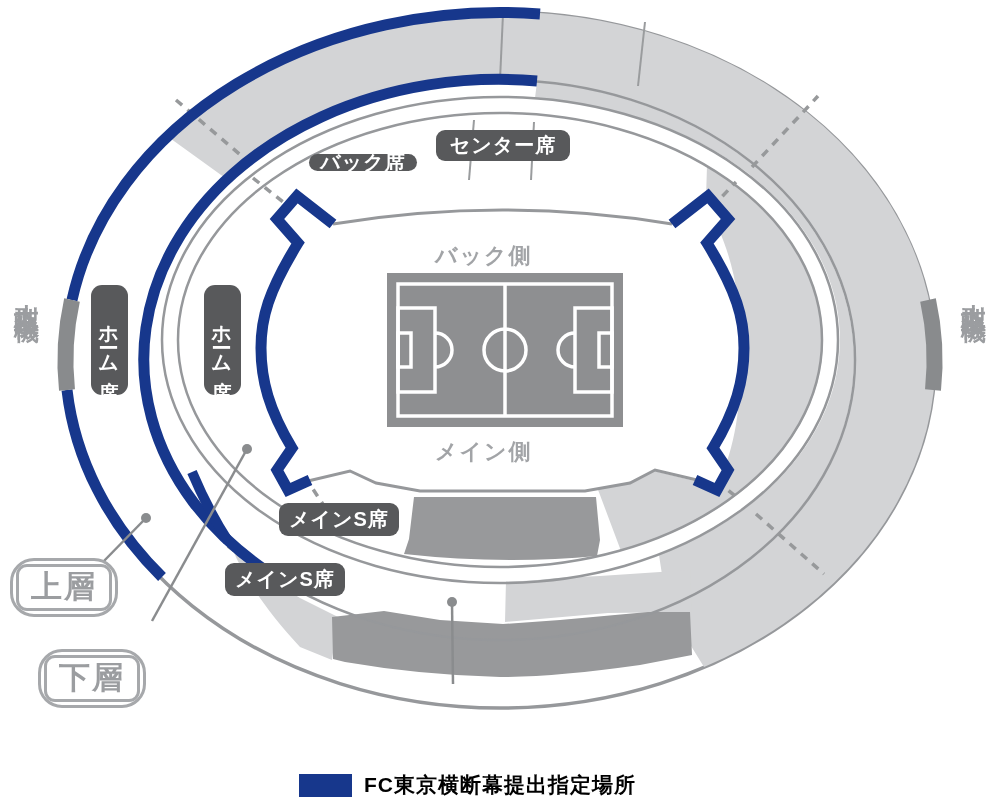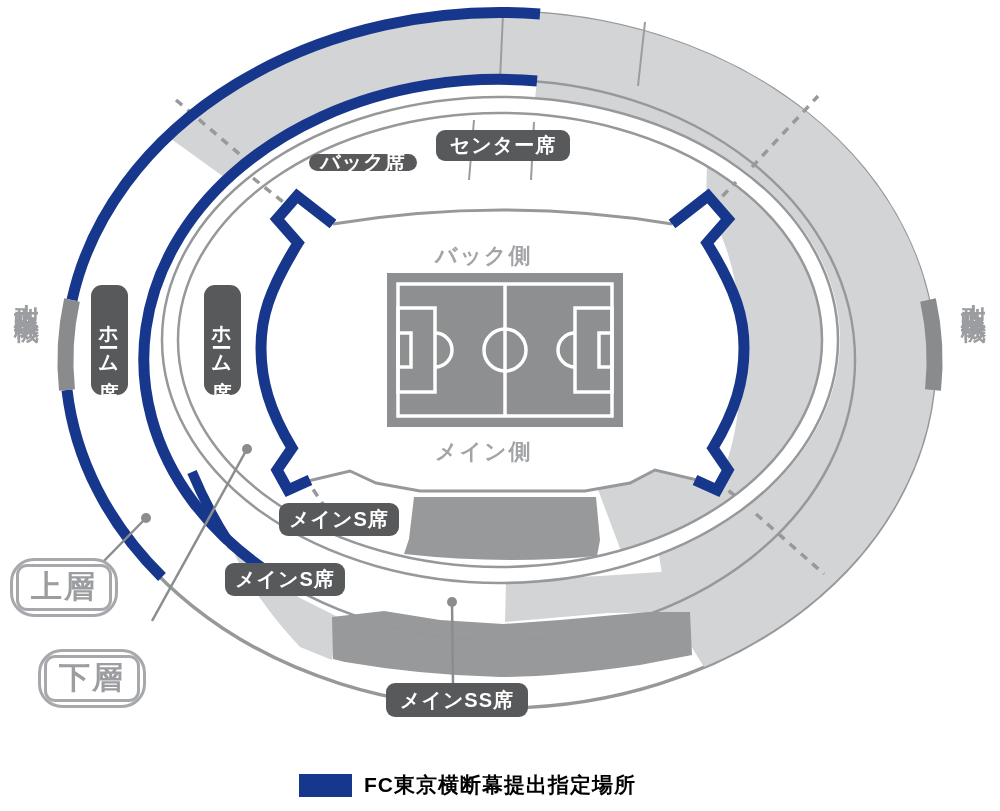--- a/index.html
+++ b/index.html
@@ -138,23 +138,20 @@
   </div>
 
   <div class="pill" style="left:279px;top:503px;width:120px;height:33px;">
     <span>メインS席</span>
   </div>
 
   <div class="pill" style="left:225px;top:563px;width:120px;height:33px;">
     <span>メインS席</span>
   </div>
 
-  <div class="pill" style="left:386px;top:683px;width:142px;height:34px;">
-    <span>メインSS席</span>
-  </div>
 
   <div class="side-text" style="left:435px;top:241px;">バック側</div>
   <div class="side-text" style="left:435px;top:428px;margin-top:9px;">メイン側</div>
 
   <div class="screen-text" style="left:11px;top:283px;">大型映像機</div>
   <div class="screen-text" style="left:958px;top:283px;">大型映像機</div>
 
   <div class="tier-box" style="left:10px;top:558px;">
     <div class="tier-box-inner">上層</div>
   </div>

